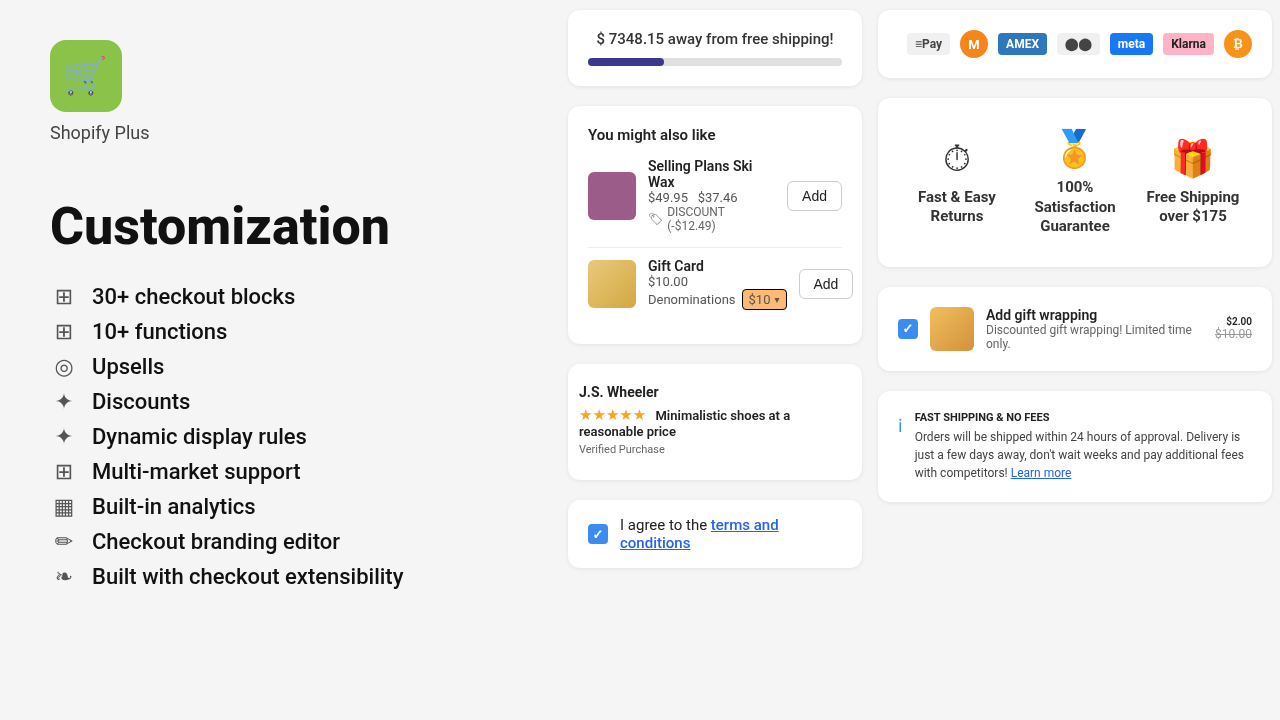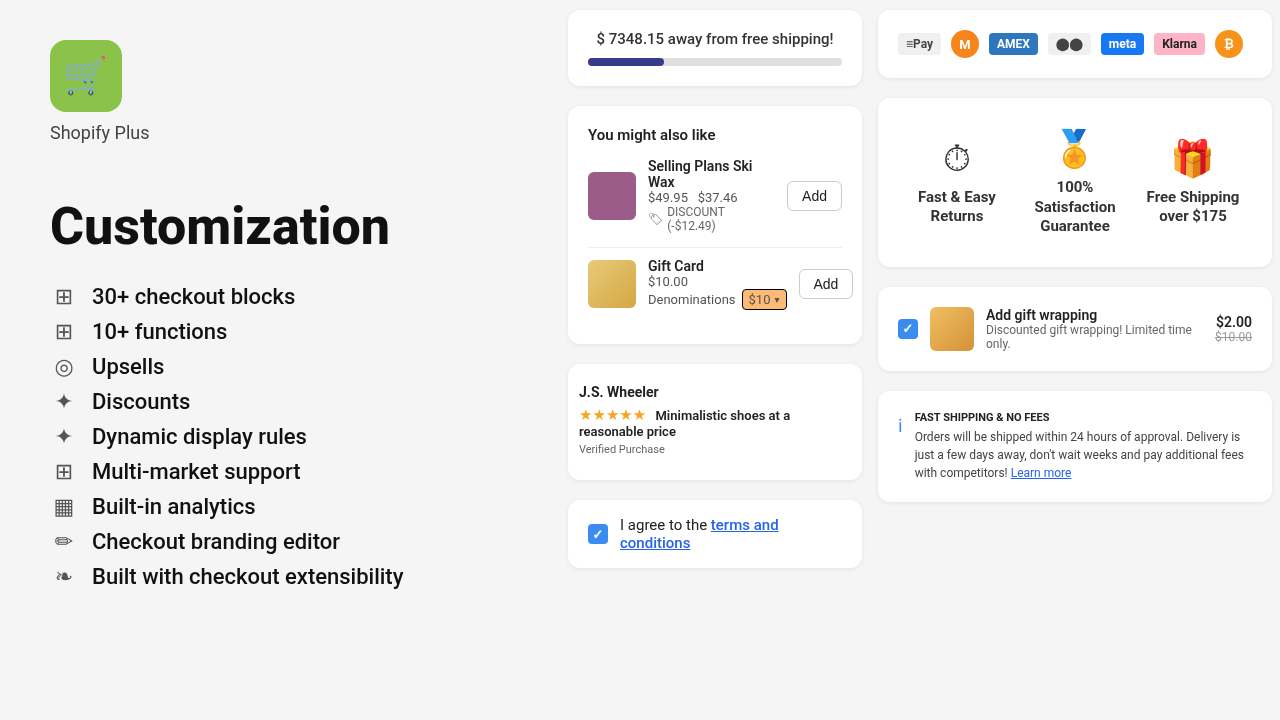--- a/index.html
+++ b/index.html
@@ -303,21 +303,21 @@
       padding: 20px;
       box-shadow: 0 1px 4px rgba(0,0,0,0.08);
     }
 
     
     .payment-icons {
       display: flex;
       align-items: center;
       gap: 10px;
       flex-wrap: wrap;
-      justify-content: flex-start;
+      justify-content: flex-end;
     }
 
     .payment-icon {
       font-size: 18px;
       background: #f0f0f0;
       border-radius: 4px;
       padding: 4px 8px;
       font-weight: 700;
       color: #444;
       font-size: 12px;
@@ -391,21 +391,21 @@
     .gift-desc {
       font-size: 12px;
       color: #666;
     }
 
     .gift-price {
       text-align: right;
     }
 
     .gift-new-price {
-      font-size: 14px;
+      font-size: 10px;
       font-weight: 600;
       color: #222;
     }
 
     .gift-old-price {
       font-size: 12px;
       color: #999;
       text-decoration: line-through;
     }
 

